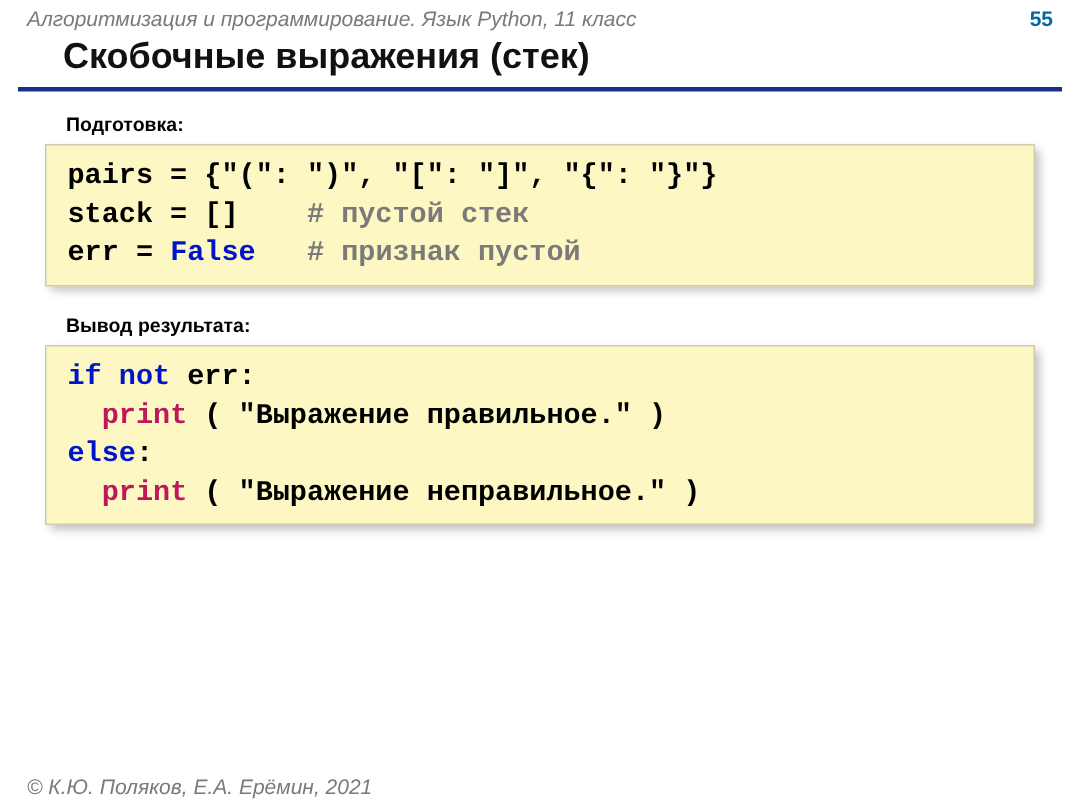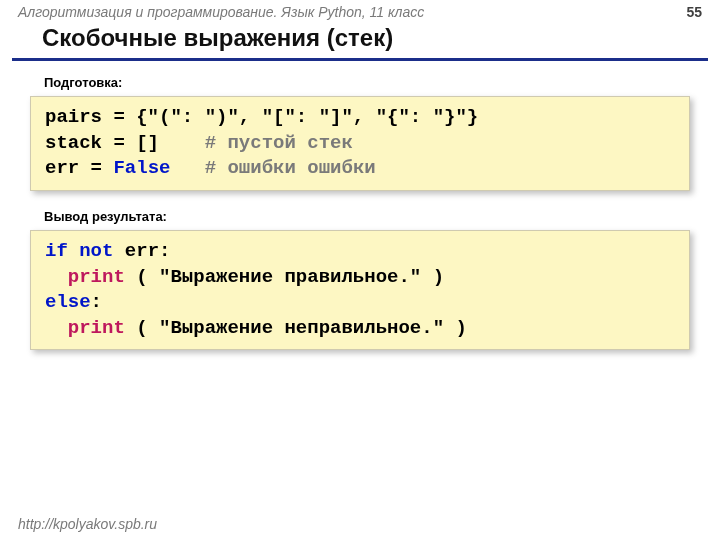--- a/index.html
+++ b/index.html
@@ -10,21 +10,21 @@
     position: relative;
     overflow: hidden;
   }
   .header-bar {
     display: flex; justify-content: space-between; align-items: center;
     padding: 4px 18px 2px 18px;
     font-style: italic;
     color: #7a7a7a;
     font-size: 14px;
   }
-  .page-num { font-style: normal; font-weight: bold; color: #404040; }
+  .page-num { font-style: normal; font-weight: bold; color: #0369a1; }
   .title {
     font-size: 24px; font-weight: bold;
     padding: 2px 0 6px 22px;
     color: #111;
     margin-left: 20px;
   }
   .rule {
     height: 3px; background: #1b2e8a;
     margin: 0 12px 10px 12px;
   }
@@ -67,24 +67,24 @@
   <span class="page-num">55</span>
 </div>
 
 <div class="title">Скобочные выражения (стек)</div>
 <div class="rule"></div>
 
 <div class="section-label">Подготовка:</div>
 
 <div class="code-block"><span>pairs = {"(": ")", "[": "]", "{": "}"}</span>
 <span>stack = []    </span><span class="cm"># пустой стек</span>
-<span>err = </span><span class="kw">False</span><span>   </span><span class="cm"># ошибки ошибки</span></div>
+<span>err = </span><span class="kw">False</span><span>   </span><span class="cm"># признак пустой</span></div>
 
 <div class="section-label">Вывод результата:</div>
 
 <div class="code-block"><span class="kw">if</span><span> </span><span class="kw">not</span><span> err:</span>
 <span>  </span><span class="fn">print</span><span> ( "Выражение правильное." )</span>
 <span class="kw">else</span><span>:</span>
 <span>  </span><span class="fn">print</span><span> ( "Выражение неправильное." )</span></div>
 
 <div class="footer">
-  <span>http://kpolyakov.spb.ru</span>
+  <span>© К.Ю. Поляков, Е.А. Ерёмин, 2021</span>
 </div>
 
 </body></html>

